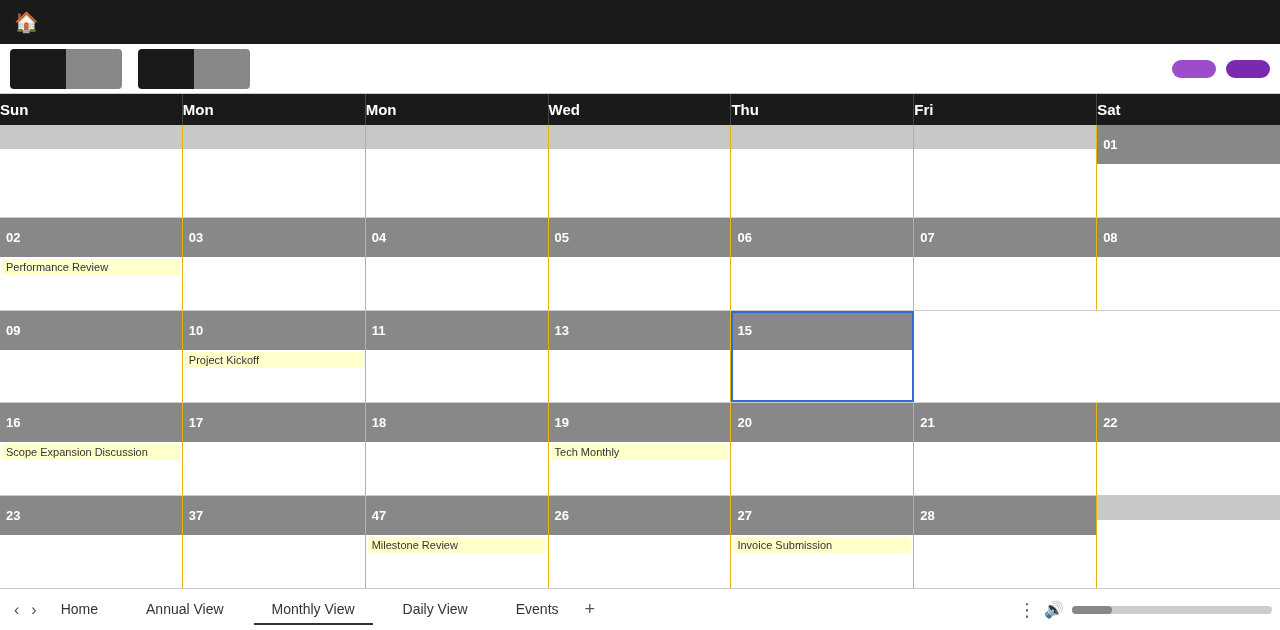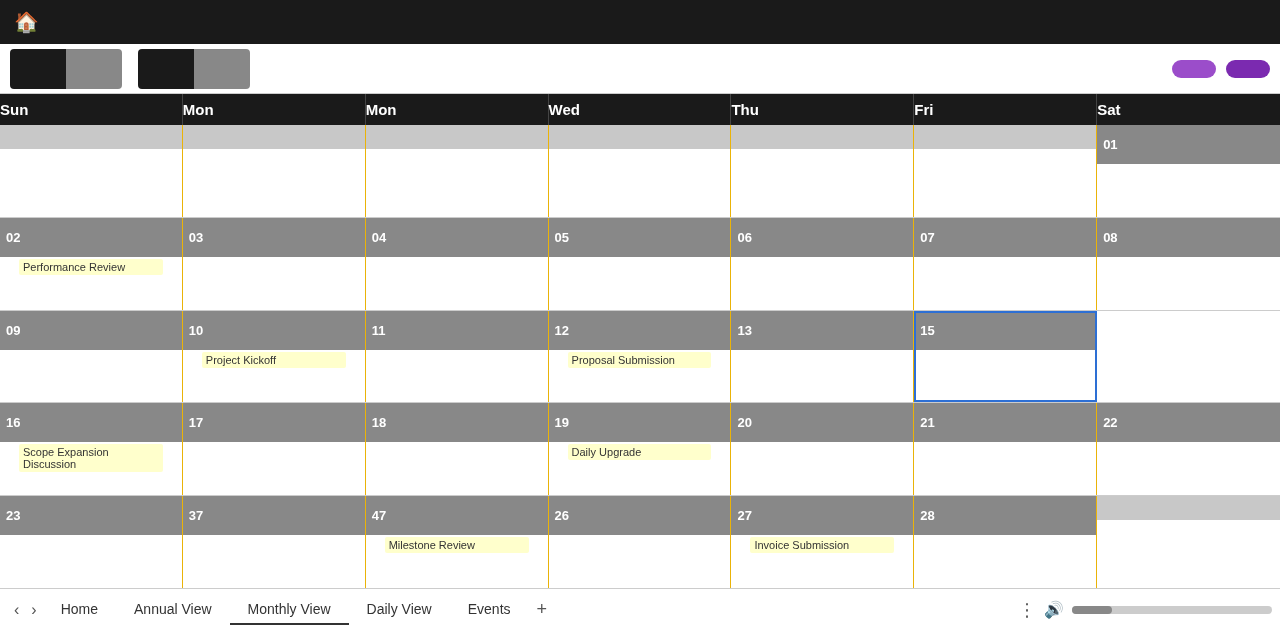--- a/index.html
+++ b/index.html
@@ -164,21 +164,21 @@
     .cal-cell.today {
       outline: 2px solid #2d6fd4;
       outline-offset: -2px;
     }
 
     .cal-event {
       background: #ffffcc;
       font-size: 11px;
       color: #333;
       padding: 2px 4px;
-      margin: 2px 19px;
+      margin: 2px 2px;
       border-radius: 2px;
     }
 
     
     .tab-bar {
       background: white;
       border-top: 1px solid #ccc;
       display: flex;
       align-items: center;
       height: 42px;
@@ -316,44 +316,40 @@
           <span class="cal-day-num">09</span>
         </div>
         <div class="cal-cell">
           <span class="cal-day-num">10</span>
           <div class="cal-event">Project Kickoff</div>
         </div>
         <div class="cal-cell">
           <span class="cal-day-num">11</span>
         </div>
         <div class="cal-cell">
-          <span class="cal-day-num">12</span>
-          <div class="cal-event">Proposal Submission</div>
-        </div>
-        <div class="cal-cell">
           <span class="cal-day-num">13</span>
         </div>
         <div class="cal-cell today">
           <span class="cal-day-num">15</span>
         </div>
       </div>
       <div class="cal-week">
         <div class="cal-cell">
           <span class="cal-day-num">16</span>
           <div class="cal-event">Scope Expansion Discussion</div>
         </div>
         <div class="cal-cell">
           <span class="cal-day-num">17</span>
         </div>
         <div class="cal-cell">
           <span class="cal-day-num">18</span>
         </div>
         <div class="cal-cell">
           <span class="cal-day-num">19</span>
-          <div class="cal-event">Daily Upgrade</div>
+          <div class="cal-event">Tech Monthly</div>
         </div>
         <div class="cal-cell">
           <span class="cal-day-num">20</span>
         </div>
         <div class="cal-cell">
           <span class="cal-day-num">21</span>
         </div>
         <div class="cal-cell">
           <span class="cal-day-num">22</span>
         </div>
@@ -382,21 +378,21 @@
         <div class="cal-cell empty">
           <span class="cal-day-num"></span>
         </div>
       </div>
     </div>
 </div>
 
 <div class="tab-bar">
   <button class="tab-nav-btn">‹</button>
   <button class="tab-nav-btn">›</button>
-  <div id="tab-items" style="display: flex;">
+  <div id="tab-items" style="display: flex; gap: 12px;">
       <div class="tab-item">Home</div>
       <div class="tab-item">Annual View</div>
       <div class="tab-item active">Monthly View</div>
       <div class="tab-item">Daily View</div>
       <div class="tab-item">Events</div>
     </div>
   <span class="tab-add">+</span>
   <div class="tab-bar-right">
     <span class="tab-menu-icon">⋮</span>
     <span style="font-size:16px;color:#555;">🔊</span>

